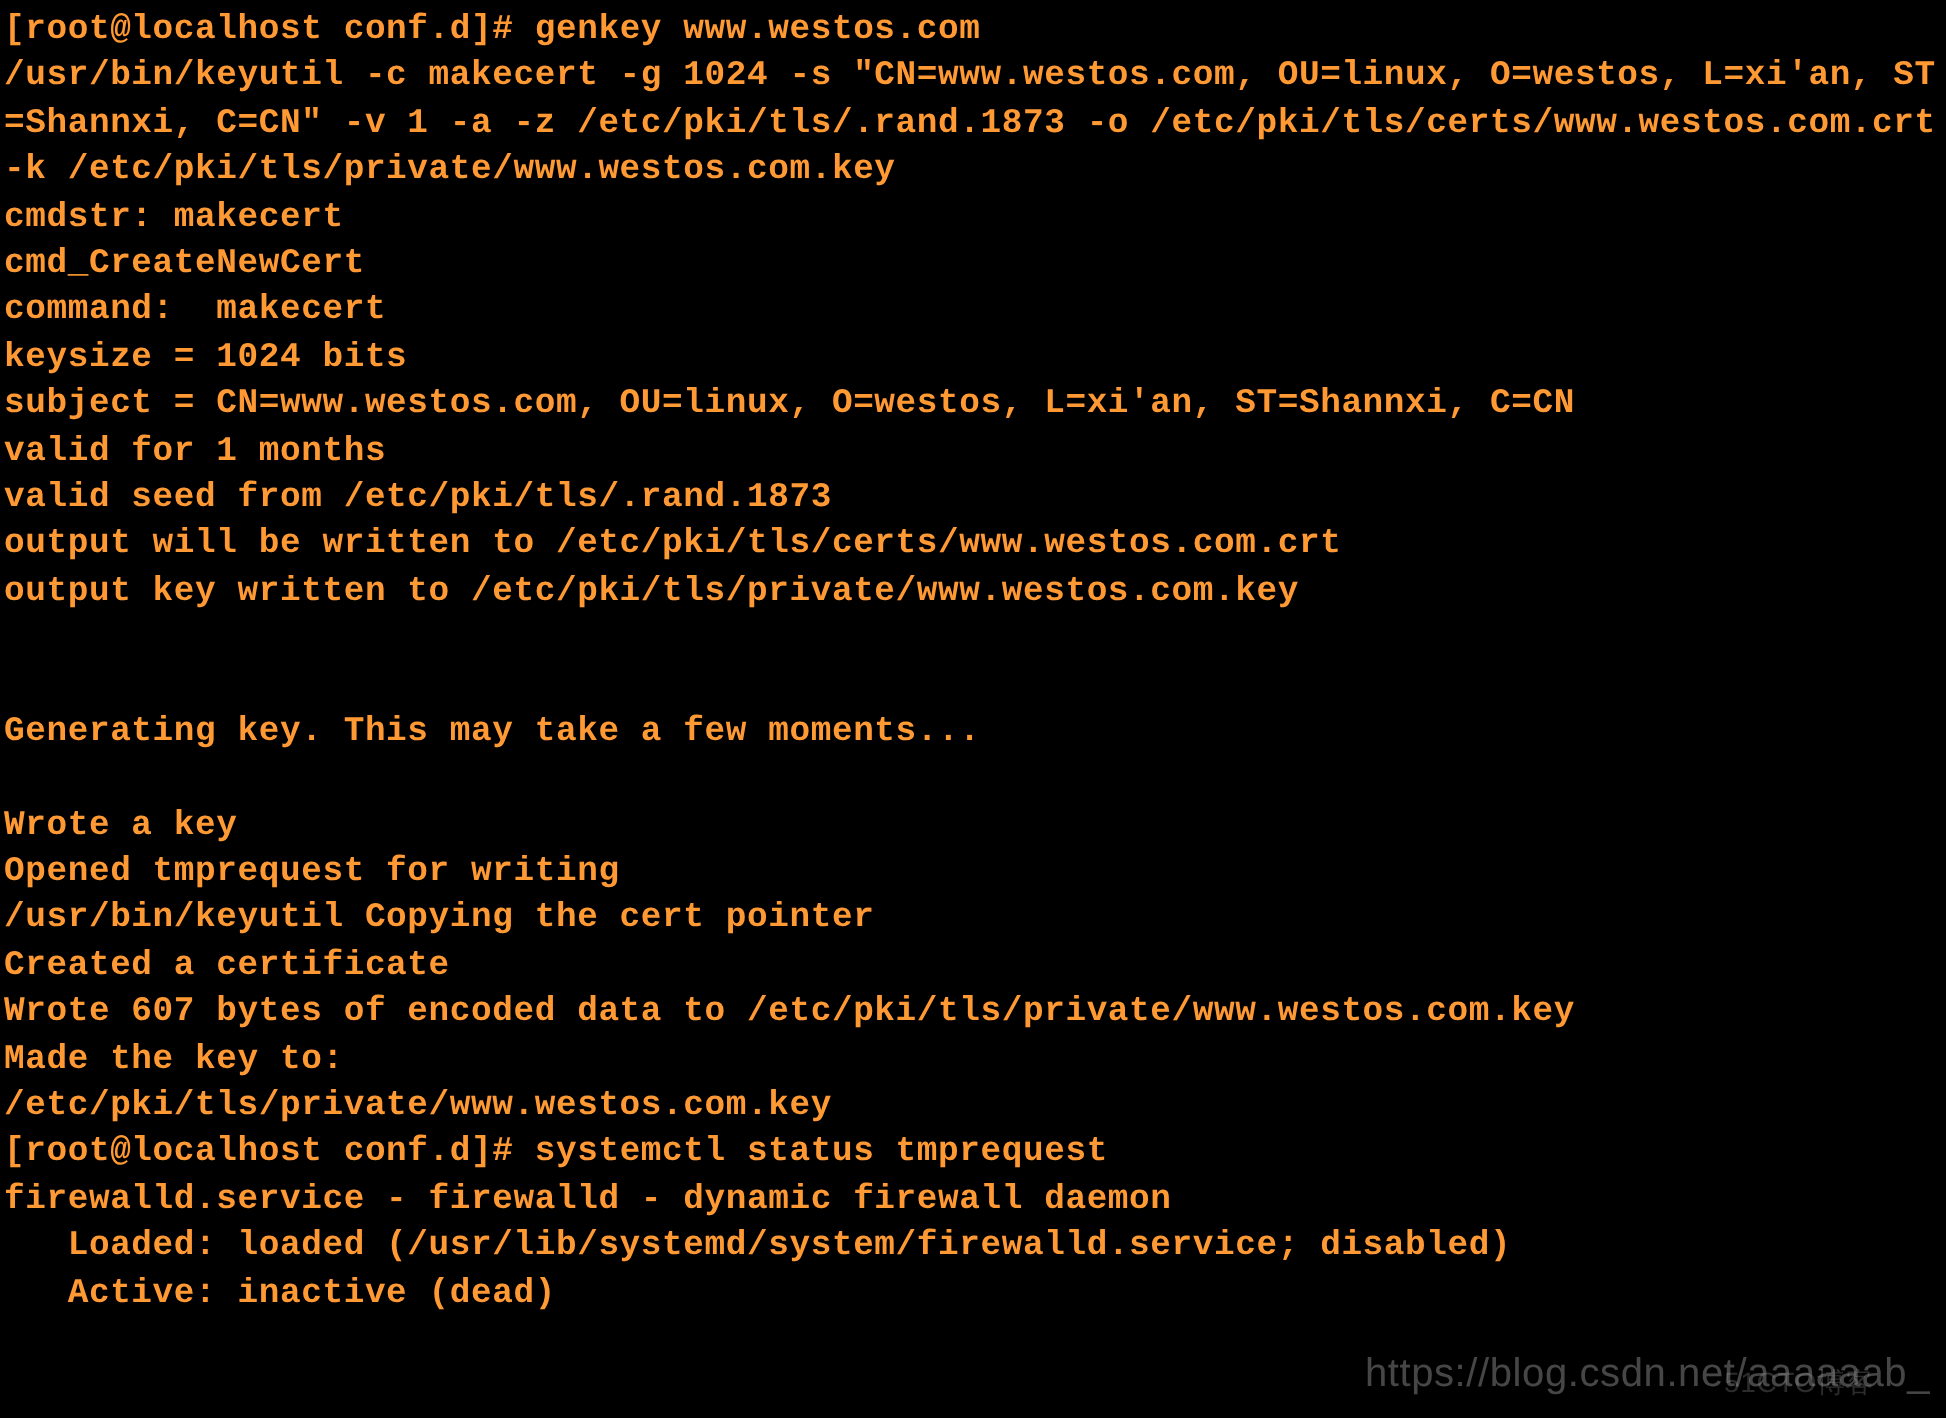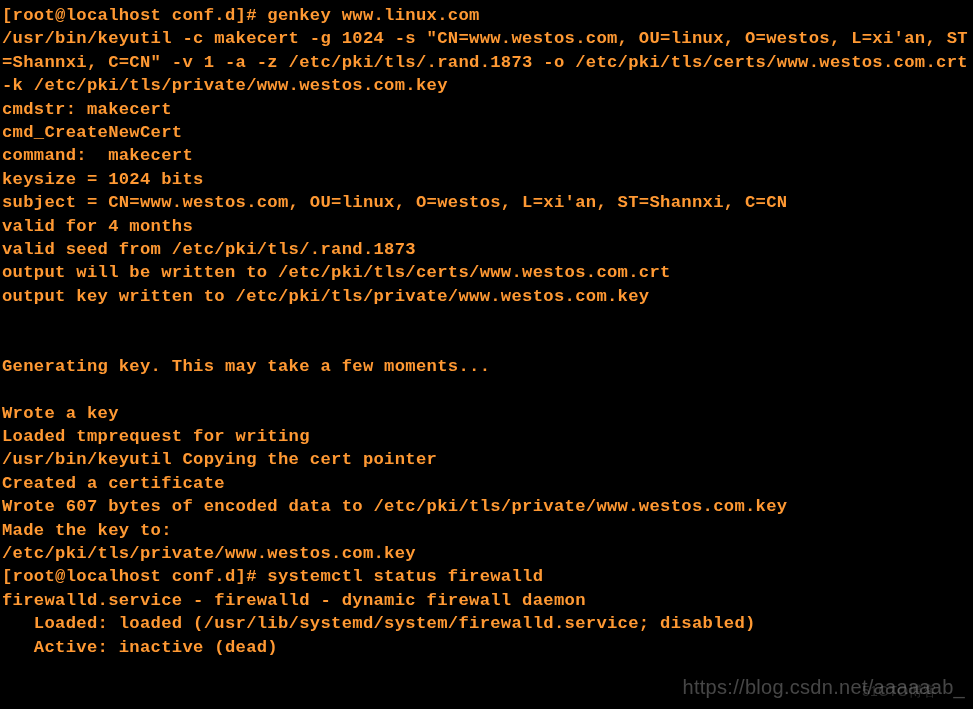--- a/index.html
+++ b/index.html
@@ -41,42 +41,42 @@
       bottom: 8px;
       color: rgba(200, 200, 200, 0.22);
       font-family: Arial, sans-serif;
       font-size: 14px;
       font-weight: normal;
     }
   </style>
 </head>
 <body>
 
-<div class="line"><span>[root@localhost conf.d]# </span><span>genkey www.linux.com</span></div>
+<div class="line"><span>[root@localhost conf.d]# </span><span>genkey www.westos.com</span></div>
 <div class="line">/usr/bin/keyutil -c makecert -g 1024 -s "CN=www.westos.com, OU=linux, O=westos, L=xi'an, ST=Shannxi, C=CN" -v 1 -a -z /etc/pki/tls/.rand.1873 -o /etc/pki/tls/certs/www.westos.com.crt -k /etc/pki/tls/private/www.westos.com.key</div>
 <div class="line">cmdstr: makecert</div>
 <div class="line"></div>
 <div class="line">cmd_CreateNewCert</div>
 <div class="line">command:  makecert</div>
 <div class="line">keysize = 1024 bits</div>
 <div class="line">subject = CN=www.westos.com, OU=linux, O=westos, L=xi'an, ST=Shannxi, C=CN</div>
-<div class="line">valid for 4 months</div>
+<div class="line">valid for 1 months</div>
 <div class="line">valid seed from /etc/pki/tls/.rand.1873</div>
 <div class="line">output will be written to /etc/pki/tls/certs/www.westos.com.crt</div>
 <div class="line">output key written to /etc/pki/tls/private/www.westos.com.key</div>
 <div class="line">&nbsp;</div>
 <div class="line">&nbsp;</div>
 <div class="line">Generating key. This may take a few moments...</div>
 <div class="line">&nbsp;</div>
 <div class="line">Wrote a key</div>
-<div class="line">Loaded tmprequest for writing</div>
+<div class="line">Opened tmprequest for writing</div>
 <div class="line">/usr/bin/keyutil Copying the cert pointer</div>
 <div class="line">Created a certificate</div>
 <div class="line">Wrote 607 bytes of encoded data to /etc/pki/tls/private/www.westos.com.key</div>
 <div class="line">Made the key to:</div>
 <div class="line">/etc/pki/tls/private/www.westos.com.key</div>
-<div class="line"><span>[root@localhost conf.d]# </span><span>systemctl status firewalld</span></div>
+<div class="line"><span>[root@localhost conf.d]# </span><span>systemctl status tmprequest</span></div>
 <div class="line">firewalld.service - firewalld - dynamic firewall daemon</div>
 <div class="line">   Loaded: loaded (/usr/lib/systemd/system/firewalld.service; disabled)</div>
 <div class="line">   Active: inactive (dead)</div>
 
 <div class="watermark">https://blog.csdn.net/aaaaaab_</div>
 <div class="watermark2">51CTO博客</div>
 
 </body></html>

